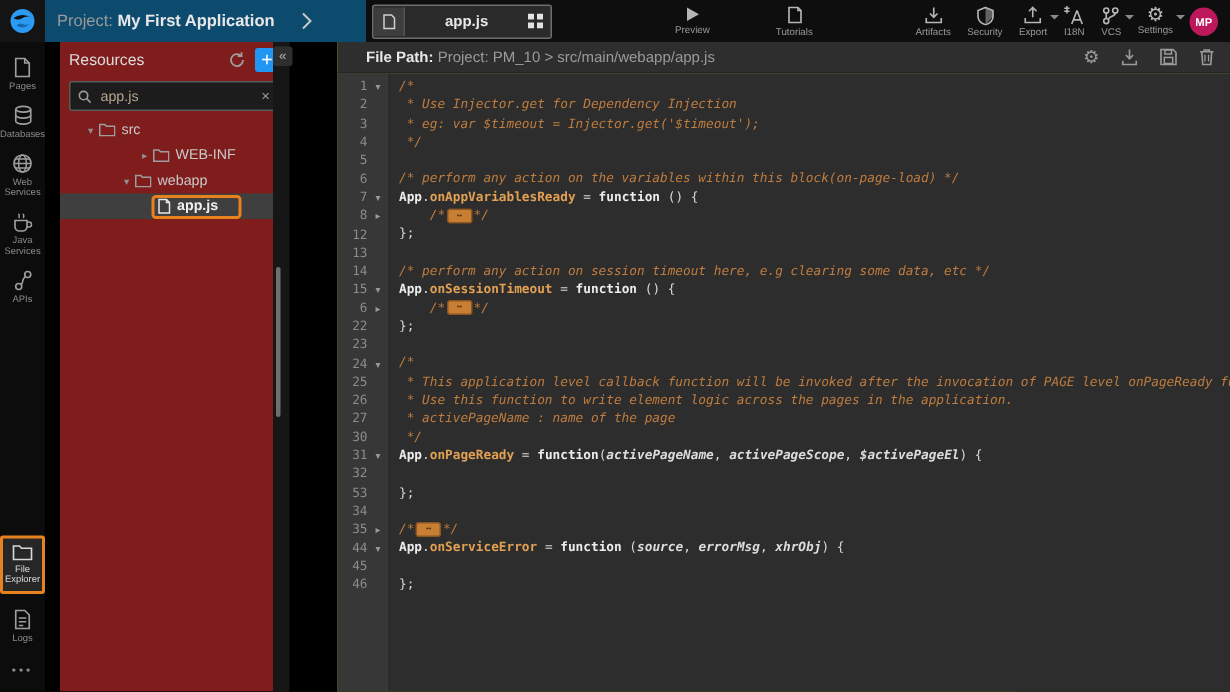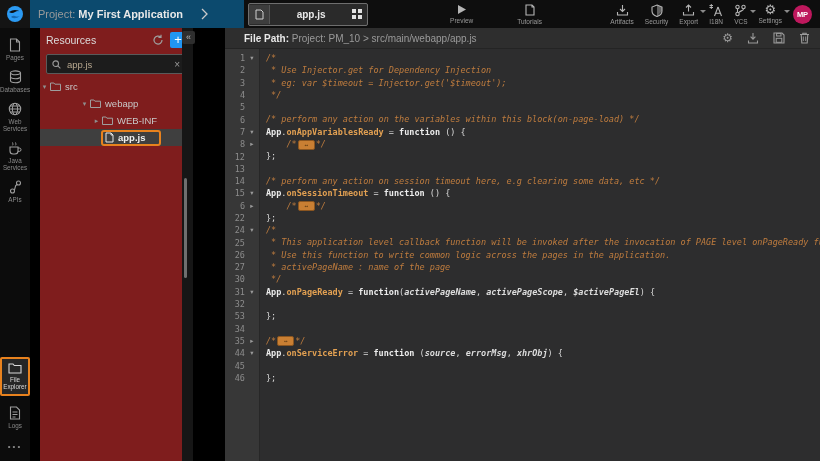--- a/index.html
+++ b/index.html
@@ -252,46 +252,46 @@
   </div>
   <div class="searchbox">
     <svg width="9" height="9" viewBox="0 0 9 9">
         <circle cx="3.7" cy="3.7" r="2.8" fill="none" stroke="#9a9a9a" stroke-width="1.1"></circle>
         <path d="M5.8 5.8 L8.4 8.4" stroke="#9a9a9a" stroke-width="1.1"></path>
       </svg>
     <input value="app.js" style="">
     <span class="search-x">×</span>
   </div>
   <div class="tree">
-      <div class="tree-row" style="">
+      <div class="tree-row" style="padding-left: 16px;">
         <span class="caret">▾</span>
         <span class="ticon">
           <svg width="11" height="9" viewBox="0 0 11 9">
             <path d="M0.5 1 h3.4 l1 1.2 H10.5 V8.5 H0.5 Z" fill="none" stroke="#9e9e9e" stroke-width="1"></path>
           </svg>
         </span>
         <span class="tlab">src</span>
+      </div>
+      <div class="tree-row" style="padding-left: 52px;">
+        <span class="caret">▸</span>
+        <span class="ticon">
+          <svg width="11" height="9" viewBox="0 0 11 9">
+            <path d="M0.5 1 h3.4 l1 1.2 H10.5 V8.5 H0.5 Z" fill="none" stroke="#9e9e9e" stroke-width="1"></path>
+          </svg>
+        </span>
+        <span class="tlab">WEB-INF</span>
       </div>
       <div class="tree-row" style="padding-left: 40px;">
         <span class="caret">▾</span>
         <span class="ticon">
           <svg width="11" height="9" viewBox="0 0 11 9">
             <path d="M0.5 1 h3.4 l1 1.2 H10.5 V8.5 H0.5 Z" fill="none" stroke="#9e9e9e" stroke-width="1"></path>
           </svg>
         </span>
         <span class="tlab">webapp</span>
-      </div>
-      <div class="tree-row" style="padding-left: 52px;">
-        <span class="caret">▸</span>
-        <span class="ticon">
-          <svg width="11" height="9" viewBox="0 0 11 9">
-            <path d="M0.5 1 h3.4 l1 1.2 H10.5 V8.5 H0.5 Z" fill="none" stroke="#9e9e9e" stroke-width="1"></path>
-          </svg>
-        </span>
-        <span class="tlab">WEB-INF</span>
       </div>
       <div class="tree-row active" style="padding-left: 52px;">
         <span class="caret"></span>
         <span class="active-box">
           <span class="ticon">
             <svg width="9" height="11" viewBox="0 0 9 11">
               <path d="M1 1 h5 l2 2 v7 h-7 z" fill="none" stroke="#e8e8e8" stroke-width="1"></path>
               <path d="M6 1 v2 h2" fill="none" stroke="#e8e8e8" stroke-width="1"></path>
             </svg>
           </span>
@@ -402,33 +402,38 @@
           <span class="ln">6</span>
           <span class="fm">▸</span>
           <pre class="ct"><span class="tk-p">    </span><span class="tk-cm">/*</span><span class="foldbadge">↔</span><span class="tk-cm">*/</span></pre>
         </div>
         <div class="crow">
           <span class="ln">22</span>
           <span class="fm"></span>
           <pre class="ct"><span class="tk-p">};</span></pre>
         </div>
         <div class="crow">
+          <span class="ln">23</span>
+          <span class="fm"></span>
+          <pre class="ct"></pre>
+        </div>
+        <div class="crow">
           <span class="ln">24</span>
           <span class="fm">▾</span>
           <pre class="ct"><span class="tk-cm">/*</span></pre>
         </div>
         <div class="crow">
           <span class="ln">25</span>
           <span class="fm"></span>
           <pre class="ct"><span class="tk-cm"> * This application level callback function will be invoked after the invocation of PAGE level onPageReady function.</span></pre>
         </div>
         <div class="crow">
           <span class="ln">26</span>
           <span class="fm"></span>
-          <pre class="ct"><span class="tk-cm"> * Use this function to write common logic across the pages in the application.</span></pre>
+          <pre class="ct"><span class="tk-cm"> * Use this function to write element logic across the pages in the application.</span></pre>
         </div>
         <div class="crow">
           <span class="ln">27</span>
           <span class="fm"></span>
           <pre class="ct"><span class="tk-cm"> * activePageName : name of the page</span></pre>
         </div>
         <div class="crow">
           <span class="ln">30</span>
           <span class="fm"></span>
           <pre class="ct"><span class="tk-cm"> */</span></pre>

